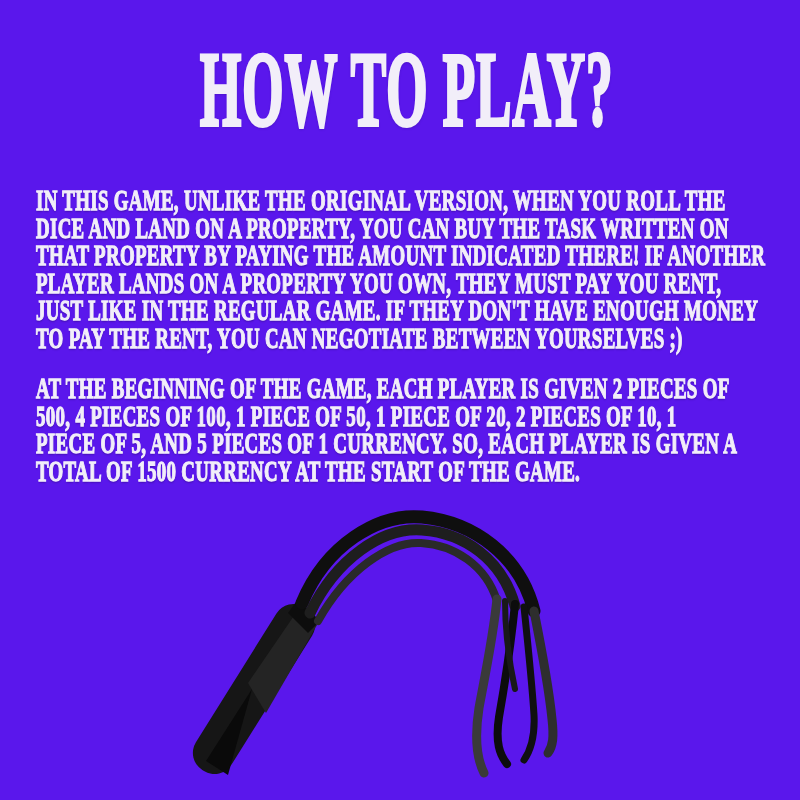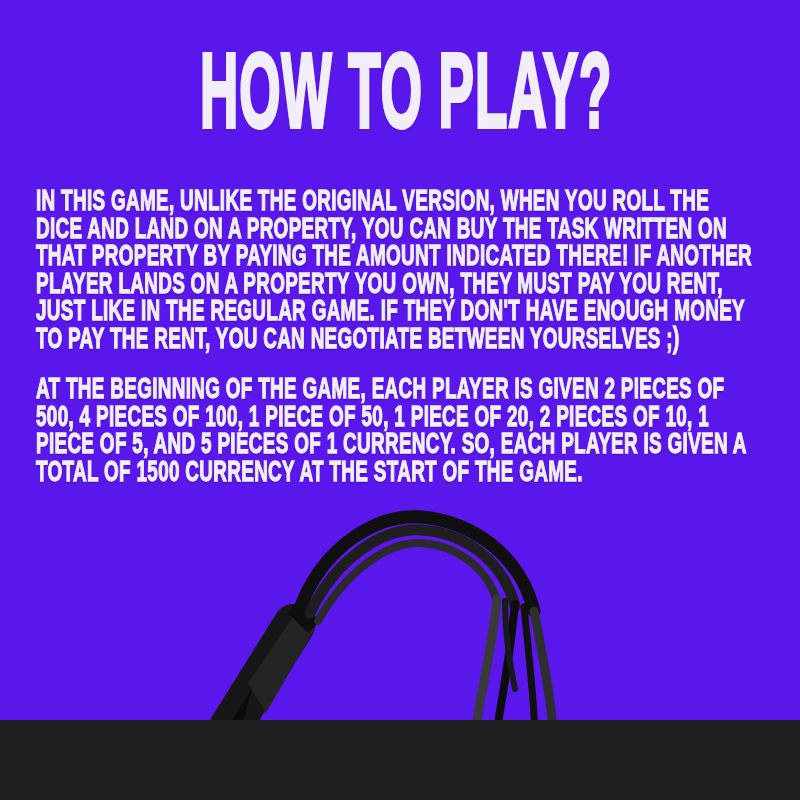--- a/index.html
+++ b/index.html
@@ -1,19 +1,19 @@
 <!DOCTYPE html>
 <html><head>
 <meta charset="utf-8">
 <style>
   html,body{margin:0;padding:0;background:#1e1e1e;}
   .poster{
-    position:relative;width:800px;height:720px;overflow:hidden;
+    position:relative;width:800px;height:800px;overflow:hidden;
     background:#5a17ec;
-    font-family:Liberation Sans, sans-serif;
+    font-family:Liberation Serif, serif;
     color:#f2eef9;
   }
   .title{
     position:absolute;top:34px;left:0;width:800px;margin:0;
     text-align:center;font-weight:700;
     font-size:106px;line-height:112px;letter-spacing:2px;
     transform:scaleX(0.5);transform-origin:50% 0;
     -webkit-text-stroke:4px #f2eef9;
     text-shadow:0 2px 4px rgba(25,0,70,0.35);
     white-space:pre;

